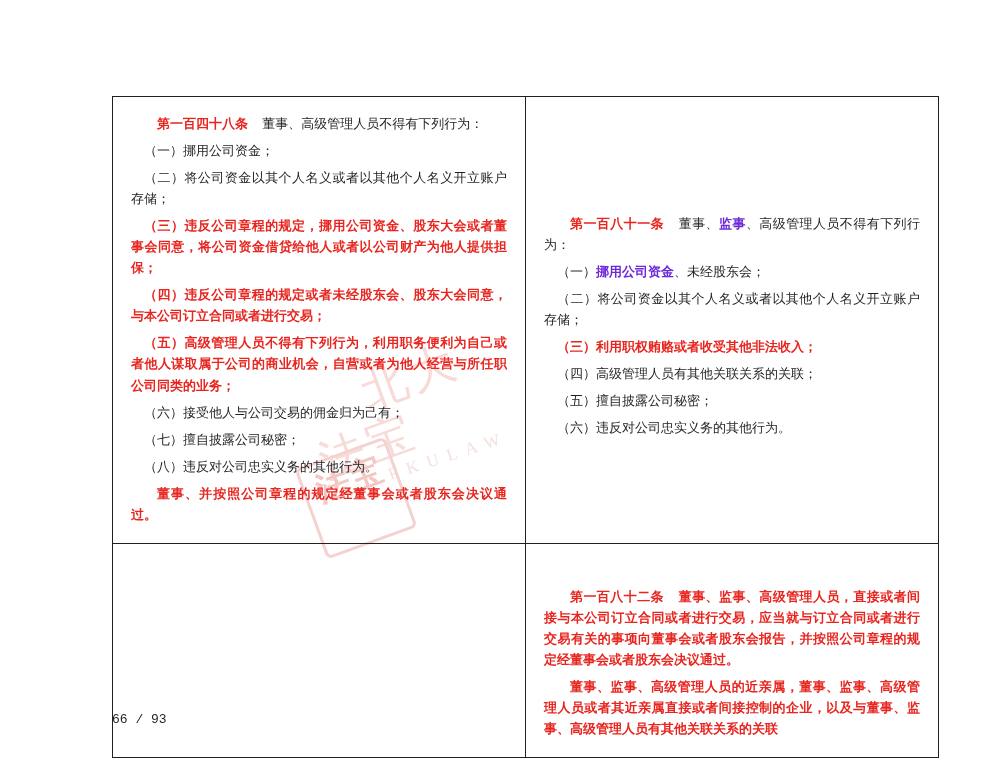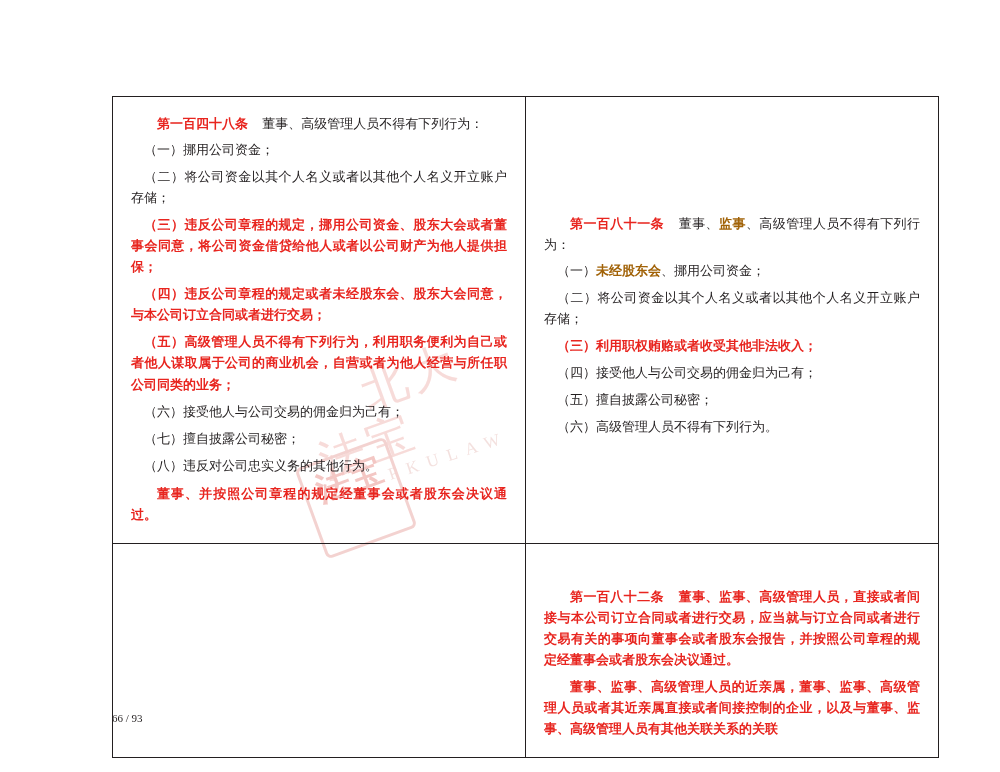--- a/index.html
+++ b/index.html
@@ -53,32 +53,31 @@
   }
   p.black {
     color: #231f20;
     font-weight: normal;
   }
   .indent {
     text-indent: 2em;
   }
   .indent1 {
     text-indent: 1em;
-    font-family: Liberation Mono, monospace;
   }
   .art-no {
     font-weight: bold;
     color: #e8251f;
   }
   .sp {
     display: inline-block;
     width: 1.1em;
   }
   .red-inline {
-    color: #a16207;
+    color: #6d28d9;
     font-weight: bold;
   }
 
   
   .watermark {
     position: absolute;
     left: 300px;
     top: 330px;
     width: 240px;
     height: 240px;
@@ -123,23 +122,23 @@
     line-height: 44px;
     text-align: center;
     font-weight: bold;
     padding-top: 4px;
     box-sizing: border-box;
   }
   .footer {
     position: absolute;
     left: 112px;
     top: 712px;
-    font-size: 11px;
+    font-size: 13px;
     color: #231f20;
-    font-family: Liberation Serif, serif;
+    font-family: Liberation Mono, monospace;
   }
 </style>
 </head>
 <body>
 
 <div class="page">
 
   <div class="watermark">
     <div class="wm-text wm-cjk1">北大</div>
     <div class="wm-text wm-cjk2">法宝</div>
@@ -158,26 +157,26 @@
         <p class="indent1 red">（四）违反公司章程的规定或者未经股东会、股东大会同意，与本公司订立合同或者进行交易；</p>
         <p class="indent1 red">（五）高级管理人员不得有下列行为，利用职务便利为自己或者他人谋取属于公司的商业机会，自营或者为他人经营与所任职公司同类的业务；</p>
         <p class="indent1 black">（六）接受他人与公司交易的佣金归为己有；</p>
         <p class="indent1 black">（七）擅自披露公司秘密；</p>
         <p class="indent1 black">（八）违反对公司忠实义务的其他行为。</p>
         <p class="indent red">董事、并按照公司章程的规定经董事会或者股东会决议通过。</p>
       </td>
       <td class="col-right">
         <div style="height:100px;"></div>
         <p class="indent"><span class="art-no">第一百八十一条</span><span class="sp"></span><span>董事、</span><span class="red-inline">监事</span><span>、高级管理人员不得有下列行为：</span></p>
-        <p class="indent1 black"><span>（一）</span><span class="red-inline">未经股东会</span><span>、挪用公司资金；</span></p>
+        <p class="indent1 black"><span>（一）</span><span class="red-inline">挪用公司资金</span><span>、未经股东会；</span></p>
         <p class="indent1 black">（二）将公司资金以其个人名义或者以其他个人名义开立账户存储；</p>
         <p class="indent1 red">（三）利用职权贿赂或者收受其他非法收入；</p>
-        <p class="indent1 black">（四）接受他人与公司交易的佣金归为己有；</p>
+        <p class="indent1 black">（四）高级管理人员有其他关联关系的关联；</p>
         <p class="indent1 black">（五）擅自披露公司秘密；</p>
-        <p class="indent1 black">（六）高级管理人员不得有下列行为。</p>
+        <p class="indent1 black">（六）违反对公司忠实义务的其他行为。</p>
       </td>
     </tr>
     <tr class="row-2">
       <td class="col-left"></td>
       <td class="col-right">
         <div style="height:26px;"></div>
         <p class="indent red"><span class="art-no">第一百八十二条</span><span class="sp"></span><span>董事、监事、高级管理人员，直接或者间接与本公司订立合同或者进行交易，应当就与订立合同或者进行交易有关的事项向董事会或者股东会报告，并按照公司章程的规定经董事会或者股东会决议通过。</span></p>
         <p class="indent red">董事、监事、高级管理人员的近亲属，董事、监事、高级管理人员或者其近亲属直接或者间接控制的企业，以及与董事、监事、高级管理人员有其他关联关系的关联</p>
       </td>
     </tr>

